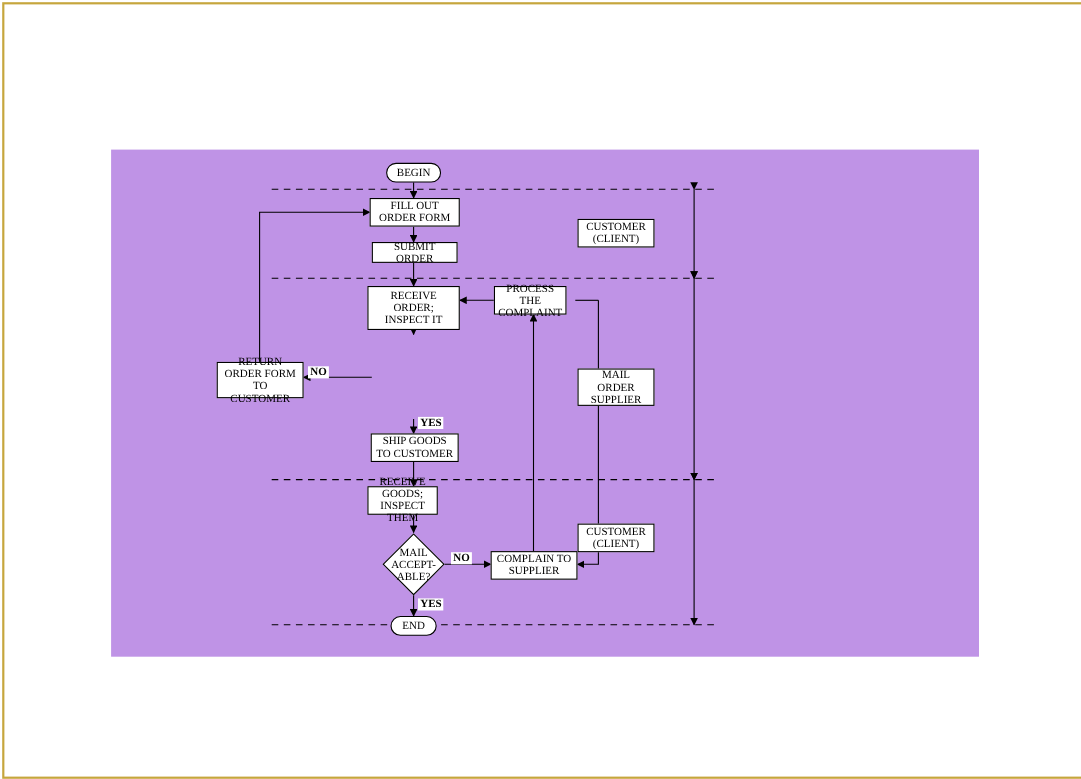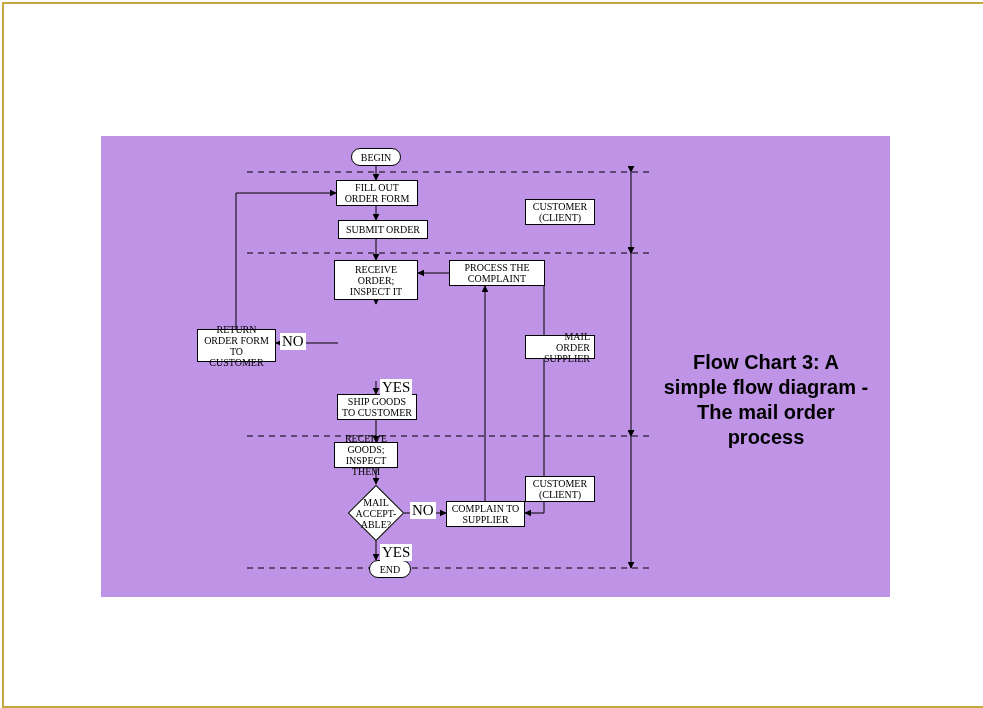--- a/index.html
+++ b/index.html
@@ -3,21 +3,21 @@
 <meta charset="utf-8">
 <style>
   html,body{margin:0;padding:0;width:983px;height:708px;background:#fff;font-family:"Times New Roman",serif;}
   .outer-frame{position:absolute;left:2px;top:2px;width:977px;height:702px;border:2px solid #c6a63d;background:#fff;padding-left:16px;}
   .slide{position:absolute;left:97px;top:132px;width:789px;height:461px;background:#bf93e6;}
   .node{position:absolute;background:#fff;border:1px solid #000;text-align:center;font-size:10px;line-height:1.1;display:flex;align-items:center;justify-content:center;padding:2px 4px;box-sizing:border-box;}
   .terminator{border-radius:9px;}
   .diamond-wrap{position:absolute;}
   .diamond-shape{position:absolute;left:0;top:0;right:0;bottom:0;background:#fff;border:1px solid #000;transform:rotate(45deg);}
   .diamond-label{position:absolute;left:-20%;top:0;width:140%;height:100%;display:flex;align-items:center;justify-content:center;text-align:center;font-size:10px;line-height:1.1;}
-  .lbl{position:absolute;font-size:15px;background:transparent;}
+  .lbl{position:absolute;font-size:10px;background:transparent;font-weight:bold;}
   .title{position:absolute;font-family:Arial,sans-serif;font-weight:bold;font-size:20px;text-align:center;line-height:1.25;color:#000;}
   svg.wires{position:absolute;left:0;top:0;width:789px;height:461px;pointer-events:none;}
 </style>
 </head>
 <body>
 
 <div class="outer-frame">
   <div class="slide">
 
     <svg class="wires">
@@ -60,29 +60,29 @@
     </svg>
 
     <div class="node terminator" style="left:250px;top:12px;width:50px;height:18px;">
         <span>BEGIN</span>
       </div>
 
     <div class="node" style="left:235px;top:44px;width:82px;height:26px;">
         <span>FILL OUT ORDER FORM</span>
       </div>
 
-    <div class="node" style="left:237px;top:84px;width:90px;height:19px;">
+    <div class="node" style="left:237px;top:84px;width:78px;height:19px;">
         <span>SUBMIT ORDER</span>
       </div>
 
     <div class="node" style="left:233px;top:124px;width:84px;height:40px;">
         <span>RECEIVE ORDER; INSPECT IT</span>
       </div>
 
-    <div class="node" style="left:348px;top:124px;width:96px;height:26px;">
+    <div class="node" style="left:348px;top:124px;width:66px;height:26px;">
         <span>PROCESS THE COMPLAINT</span>
       </div>
 
 
     <div class="node" style="left:96px;top:193px;width:79px;height:33px;">
         <span>RETURN ORDER FORM TO CUSTOMER</span>
       </div>
 
     <div class="node" style="left:236px;top:258px;width:80px;height:26px;">
         <span>SHIP GOODS TO CUSTOMER</span>
@@ -96,35 +96,34 @@
       <div class="diamond-shape"></div>
       <div class="diamond-label">
           <span>MAIL ACCEPT-ABLE?</span>
         </div>
     </div>
 
     <div class="node" style="left:345px;top:365px;width:79px;height:26px;">
         <span>COMPLAIN TO SUPPLIER</span>
       </div>
 
-    <div class="node terminator" style="left:268px;top:424px;width:42px;height:18px;">
+    <div class="node terminator" style="left:254px;top:424px;width:42px;height:18px;">
         <span>END</span>
       </div>
 
     <div class="node" style="left:424px;top:63px;width:70px;height:26px;">
         <span>CUSTOMER (CLIENT)</span>
       </div>
-    <div class="node" style="left:424px;top:199px;width:70px;height:24px;text-align:right;">
+    <div class="node" style="left:424px;top:199px;width:70px;height:34px;">
         <span>MAIL ORDER SUPPLIER</span>
       </div>
     <div class="node" style="left:424px;top:340px;width:70px;height:26px;">
         <span>CUSTOMER (CLIENT)</span>
       </div>
 
     <span class="lbl" style="left:179px;top:197px;background:#fff;padding:0 2px;">NO</span>
     <span class="lbl" style="left:279px;top:243px;background:#fff;padding:0 2px;">YES</span>
     <span class="lbl" style="left:309px;top:366px;background:#fff;padding:0 2px;">NO</span>
     <span class="lbl" style="left:279px;top:408px;background:#fff;padding:0 2px;">YES</span>
 
-    <div class="title" style="left:560px;top:214px;width:210px;">Flow Chart 3:  A simple flow diagram - The mail order process</div>
 
   </div>
 </div>
 
 </body></html>

